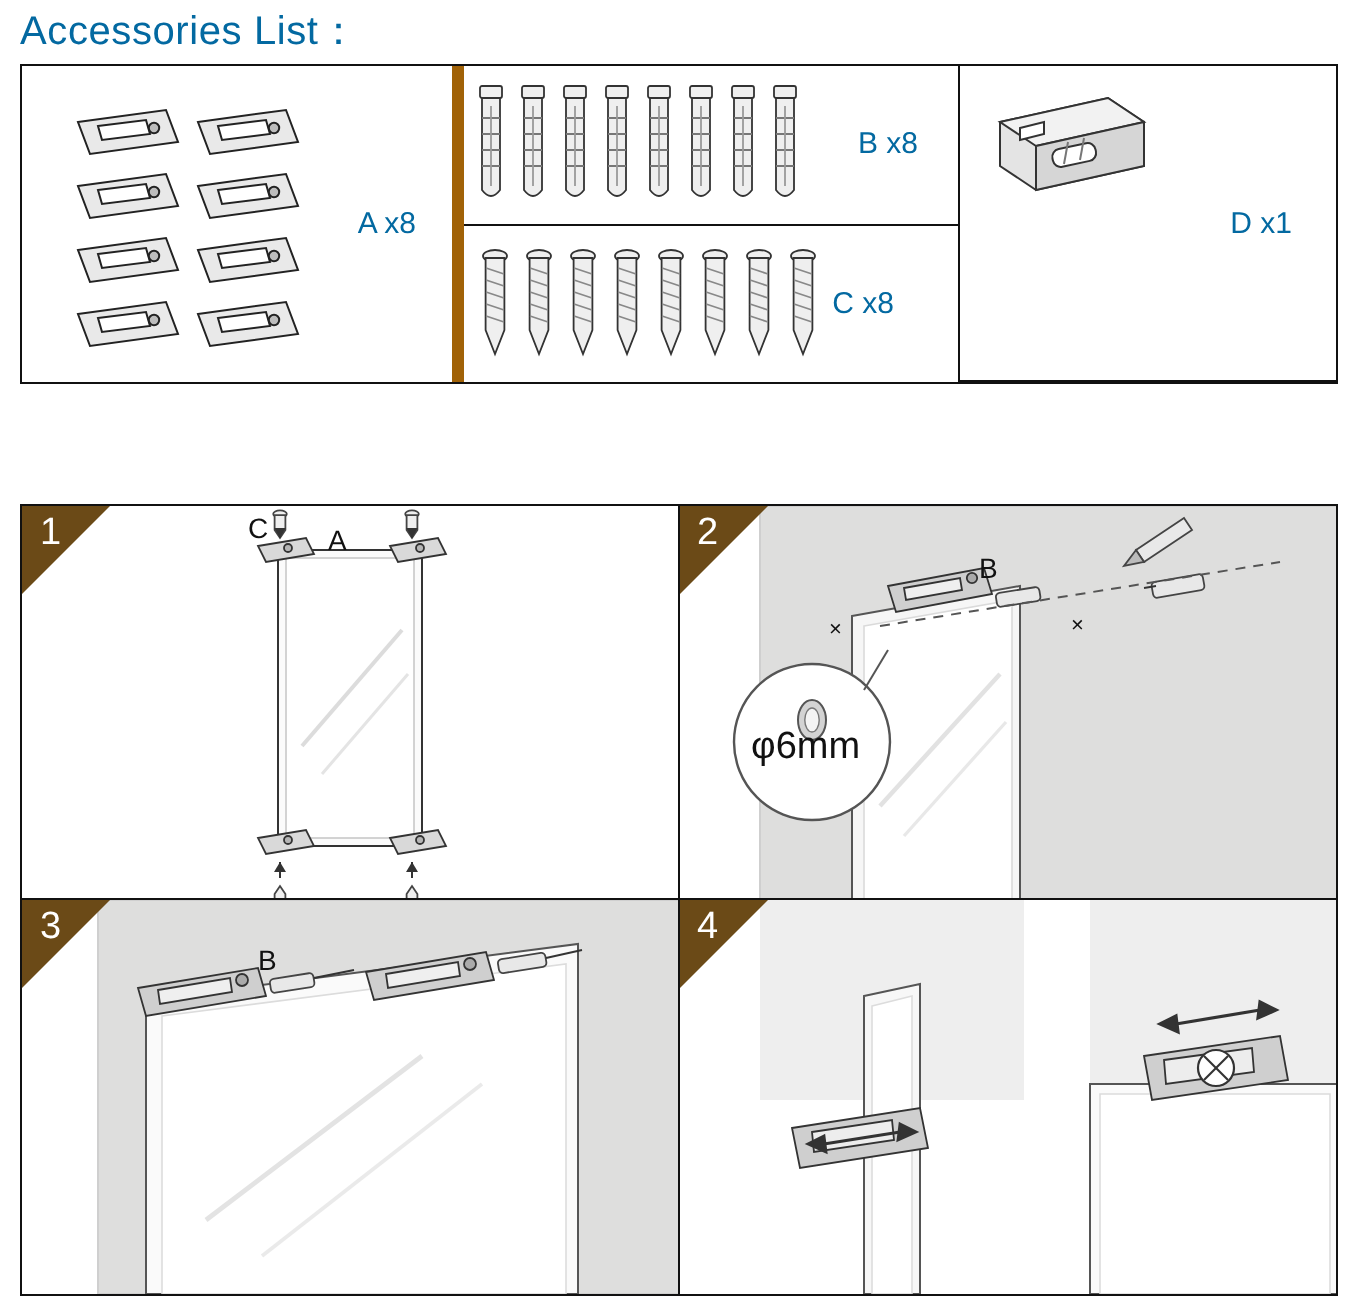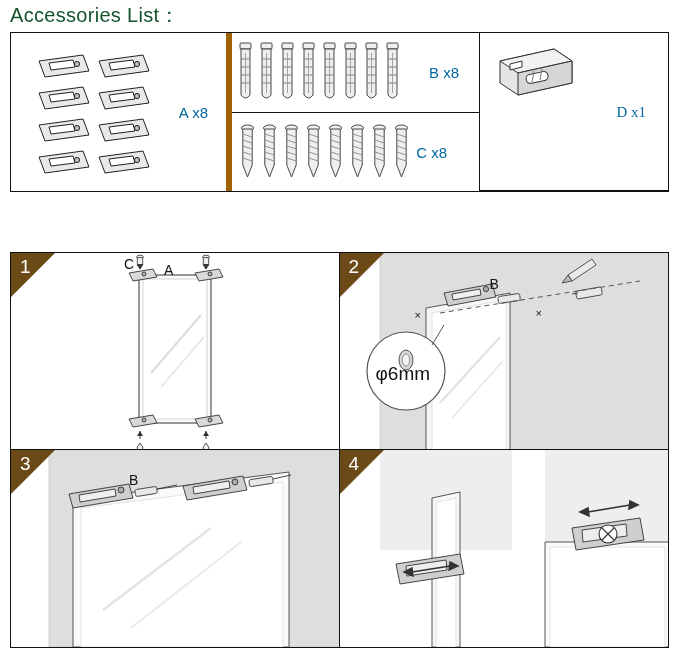--- a/index.html
+++ b/index.html
@@ -16,21 +16,21 @@
     width: 679px;
     height: 657px;
     background: #ffffff;
   }
 
   
   .heading {
     position: absolute;
     font-size: 20px;
     letter-spacing: 0.3px;
-    color: #14532d;
+    color: #0369a1;
     white-space: nowrap;
   }
   #accessories-title { left: 10px; top: 2px; }
   #install-title { left: 10px; top: 213px; font-size: 21px; }
 
   
   #accessories-table {
     position: absolute;
     left: 10px; top: 32px;
     width: 659px; height: 160px;
@@ -45,21 +45,20 @@
   .acc-mid {
     width: 248px;
     border-right: 1px solid #111;
     display: flex;
     flex-direction: column;
   }
   .acc-right {
     flex: 1;
     display: flex;
     flex-direction: column;
-    font-family: Liberation Serif, serif;
   }
   .acc-row {
     flex: 1;
     position: relative;
     display: flex;
     align-items: center;
     justify-content: center;
   }
   .acc-row.top { border-bottom: 1px solid #111; }
   .acc-label {

